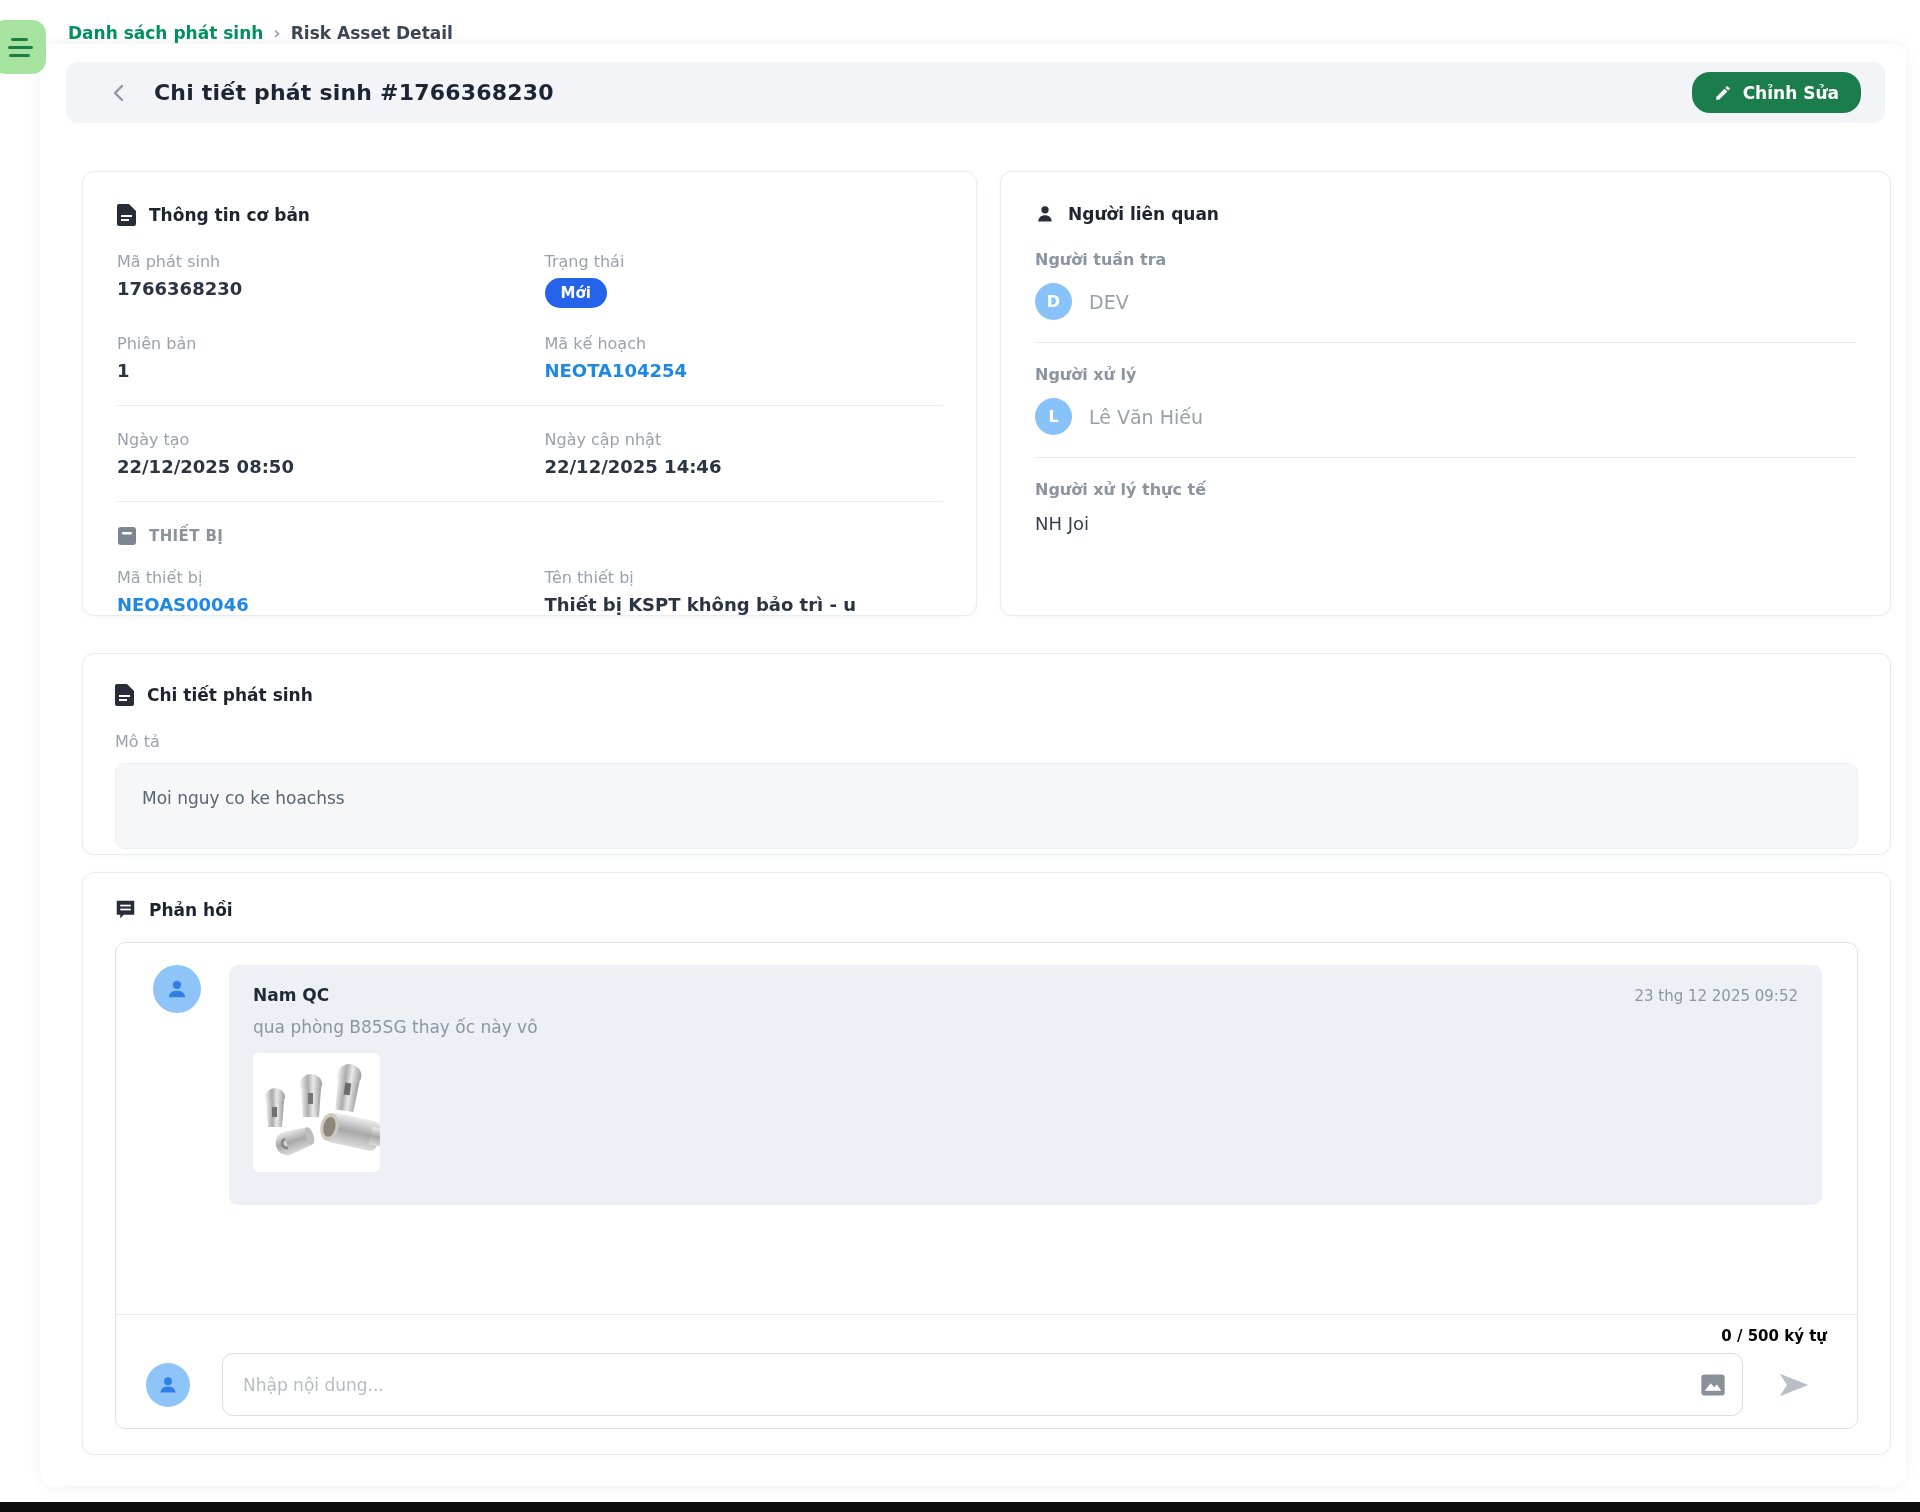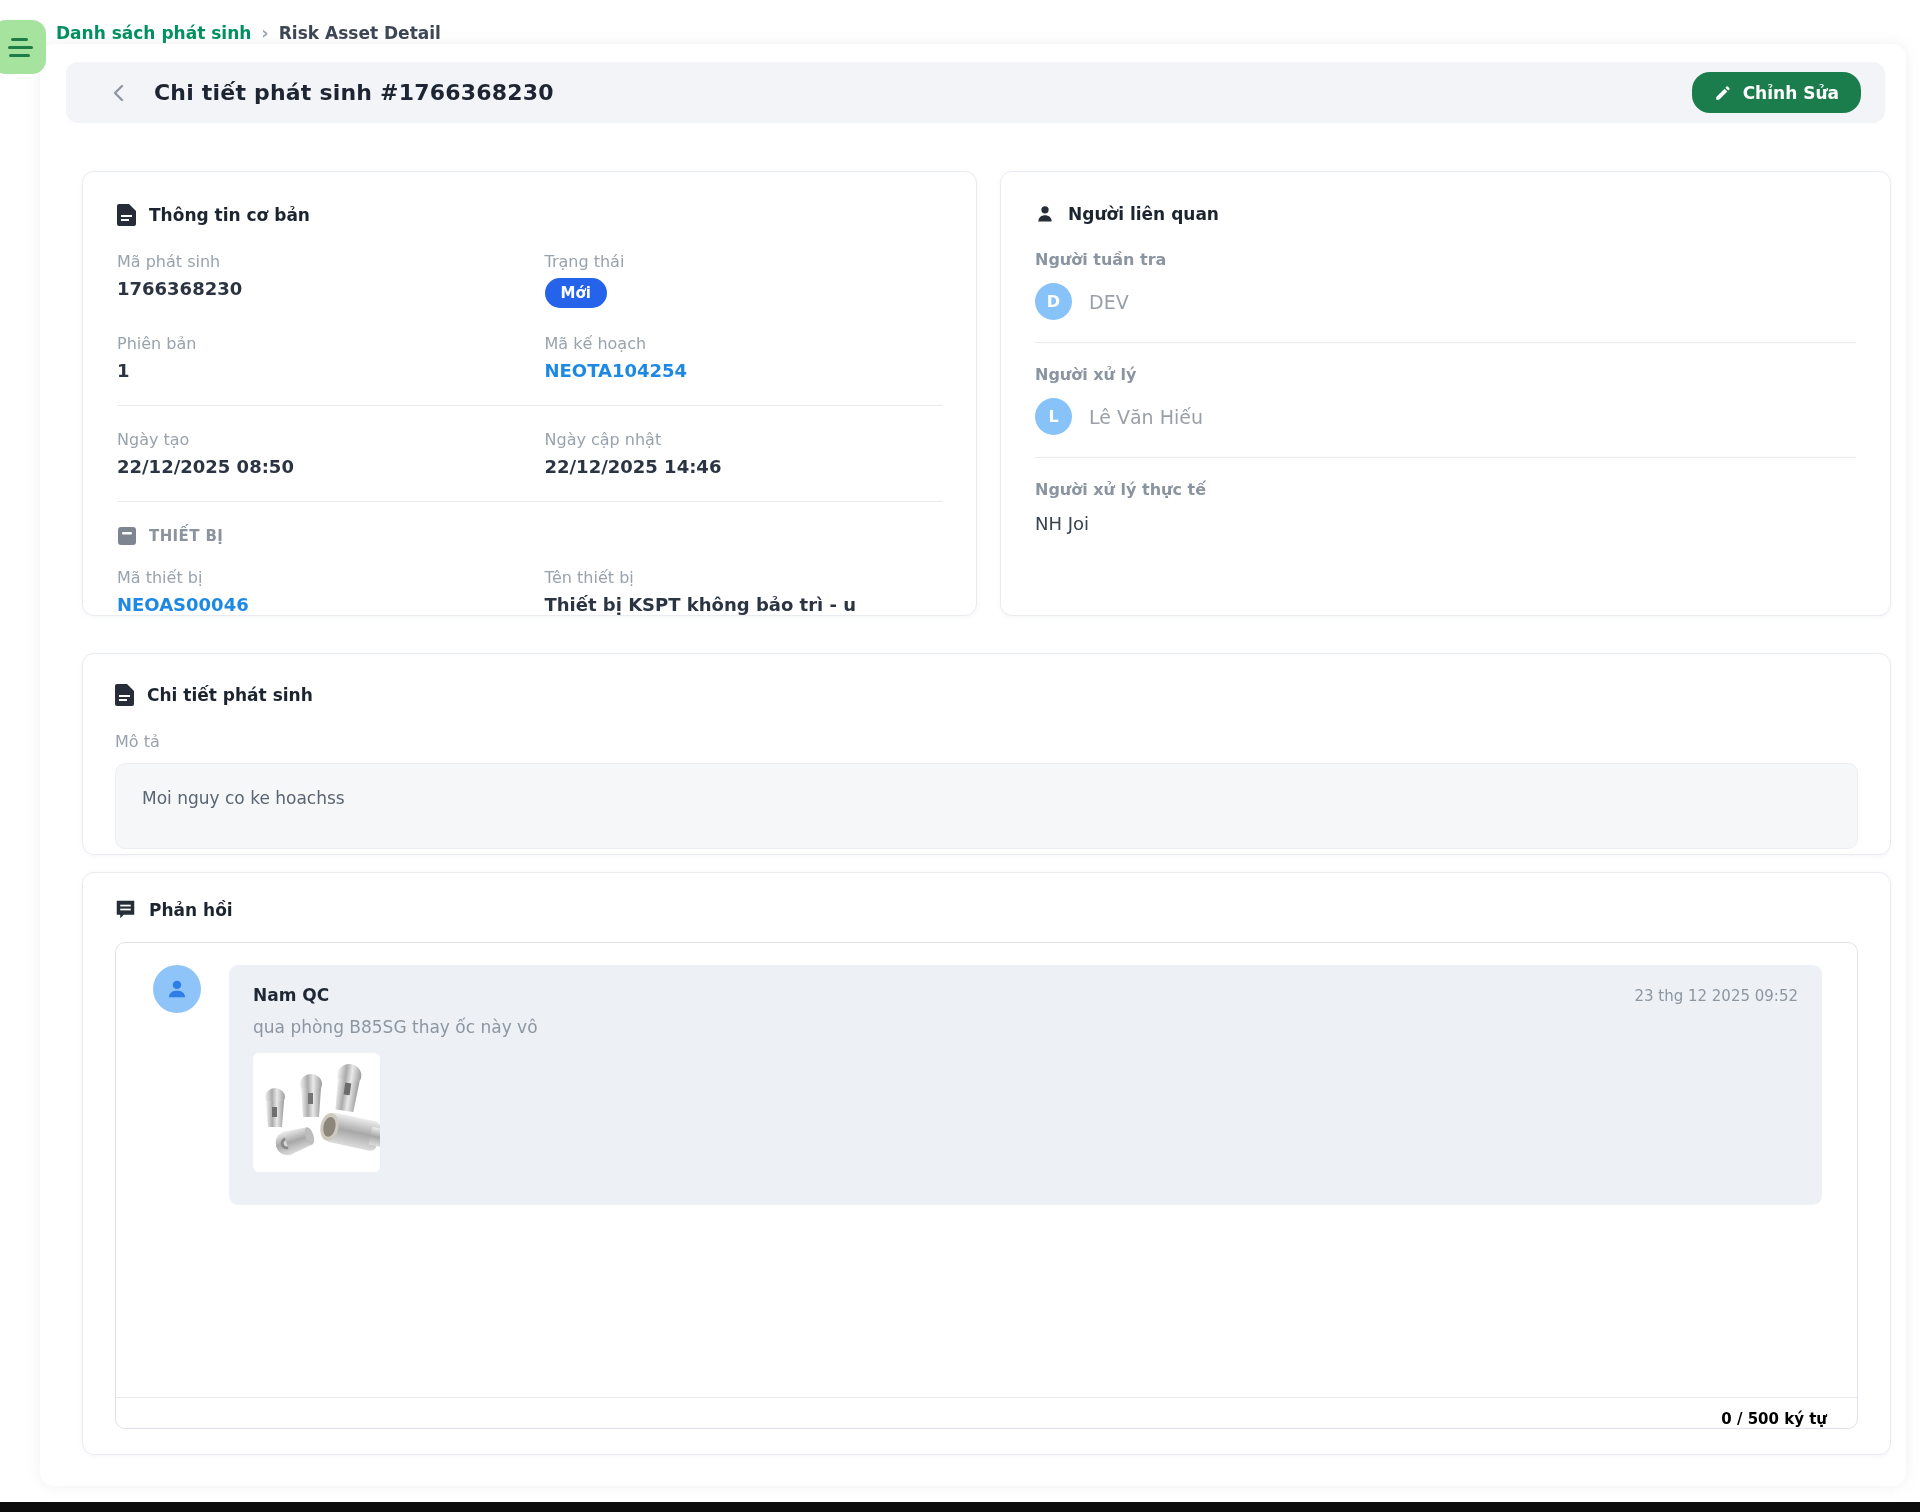--- a/index.html
+++ b/index.html
@@ -14,21 +14,21 @@
   .hamburger { position:absolute; left:-8px; top:20px; width:54px; height:54px;
     background:#a6e39f; border-radius:14px; border:none; cursor:pointer;
     display:flex; flex-direction:column; justify-content:center; align-items:flex-start;
     gap:5px; padding-left:16px; }
   .hamburger span { display:block; height:3px; border-radius:2px; background:#1e7d46; }
   .hl2 { width:25px; }
   .hl3 { width:21px; margin-left:1px; }
 
   .breadcrumb { position:absolute; left:56px; top:22px; display:flex; align-items:center; gap:10px;
     font-size:17px; }
-  .breadcrumb .bc-link { color:#00915f; font-weight:700; text-decoration:none; cursor:pointer; }
+  .breadcrumb .bc-link { color:#00915f; font-weight:700; text-decoration:none; cursor:pointer;margin-left:12px; }
   .breadcrumb .bc-sep { color:#9aa3ae; font-size:18px; font-weight:700; }
   .breadcrumb .bc-current { color:#3d4654; font-weight:700; }
 
   
   .header-bar { position:absolute; left:66px; top:62px; width:1819px; height:61px;
     background:#f2f4f8; border-radius:12px; display:flex; align-items:center; padding:0 24px; }
   .back-btn { background:none; border:none; cursor:pointer; color:#8f97a2; width:34px; height:34px;
     display:flex; align-items:center; justify-content:center; margin-left:12px; }
   .page-title { font-size:22px; font-weight:700; color:#1d2533; margin-left:18px; letter-spacing:.2px; }
   .edit-btn { margin-left:auto; background:#1b7d4b; color:#fff; border:none; border-radius:18px;
@@ -319,16 +319,38 @@
               </g>
             </svg>
           </div>
         </div>
       </div>
     </div>
 
     <div class="thread-divider"></div>
     <div class="counter">0 / 500 ký tự</div>
 
+    <div class="composer">
+      <span class="avatar-person small">
+        <svg width="24" height="24" viewBox="0 0 24 24">
+          <circle cx="12" cy="8.2" r="3.9" fill="currentColor"></circle>
+          <path d="M4.6 19.5 C4.6 15.4 8.2 13.6 12 13.6 C15.8 13.6 19.4 15.4 19.4 19.5 Z" fill="currentColor"></path>
+        </svg>
+      </span>
+      <div class="input-wrap">
+        <input class="comment-input" type="text" placeholder="Nhập nội dung..." style="">
+        <button class="img-btn" aria-label="attach image">
+          <svg width="28" height="28" viewBox="0 0 24 24">
+            <rect x="2" y="3" width="20" height="18" rx="2.5" fill="currentColor"></rect>
+            <path d="M5 17 L10 10.5 L13 14 L15.5 11.5 L19 17 Z" fill="#fff"></path>
+          </svg>
+        </button>
+      </div>
+      <button class="send-btn" aria-label="send">
+        <svg width="38" height="34" viewBox="0 0 24 24">
+          <path d="M2 4 L22 12 L2 20 L7 12 Z" fill="currentColor"></path>
+        </svg>
+      </button>
+    </div>
   </div>
 </section>
 
 <div class="bottom-bar"></div>
 
 </body></html>

